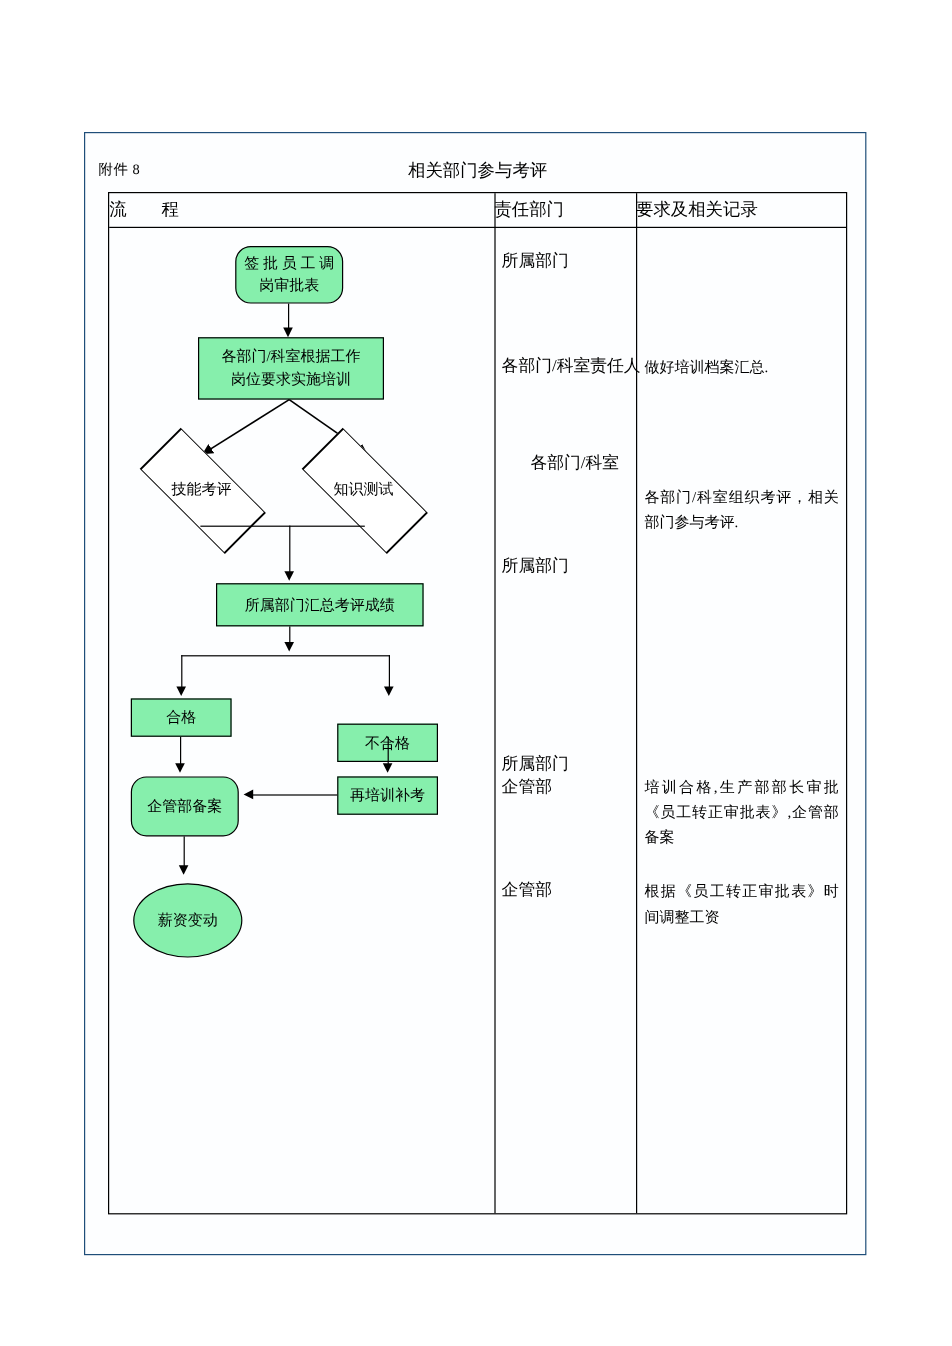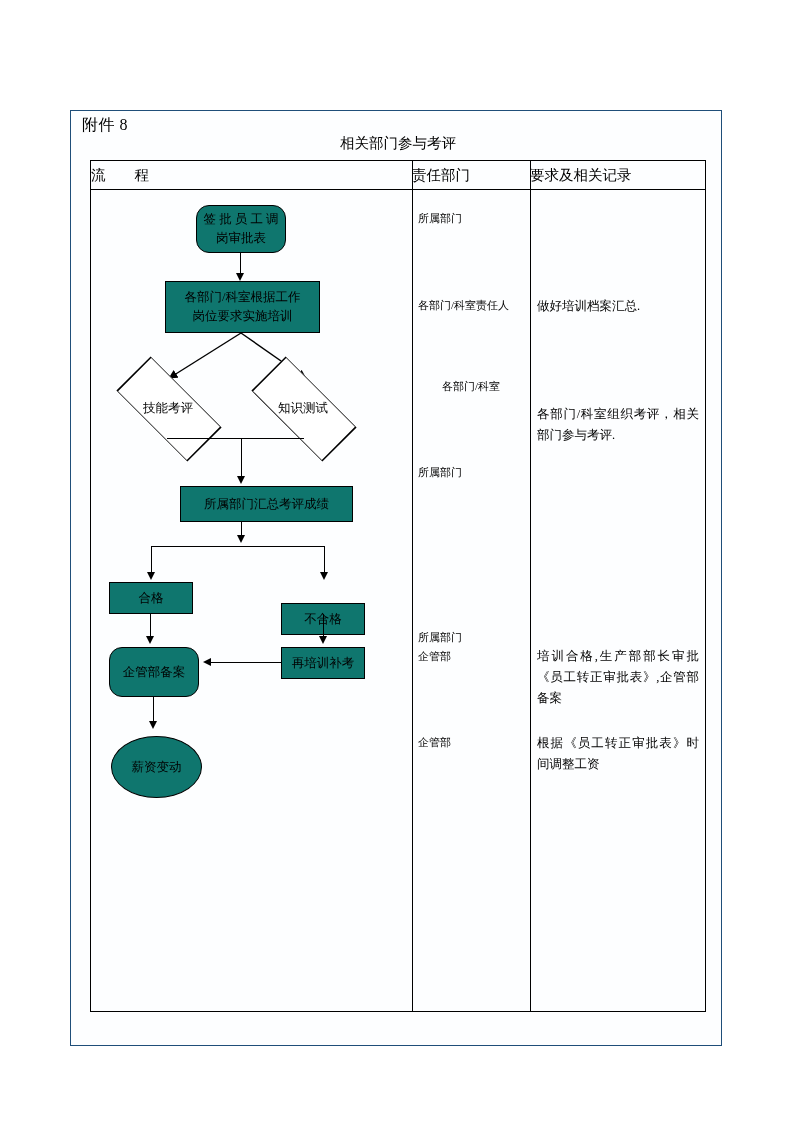--- a/index.html
+++ b/index.html
@@ -25,22 +25,22 @@
     height: 936px;
     border: 1.4px solid #1F4E79;
     box-sizing: border-box;
     background: #fdfeff;
   }
 
   
   #attachment-label {
     position: absolute;
     left: 82px;
-    top: 116px;
-    font-size: 16px;
+    top: 132px;
+    font-size: 12px;
     line-height: 18px;
     letter-spacing: 0.5px;
   }
 
   
   #doc-title {
     position: absolute;
     left: 90px;
     top: 133px;
     width: 616px;
@@ -83,21 +83,21 @@
     font-size: 14.5px;
   }
   #col-header-process { left: 0;     width: 321px; }
   #col-header-dept    { left: 321px; width: 118px; }
   #col-header-req     { left: 439px; width: 175px; }
 
   
   .dept-cell {
     position: absolute;
     left: 327px;
-    font-size: 11px;
+    font-size: 14px;
     line-height: 19px;
     white-space: pre-line;
   }
   #dept-1 { top: 48px; }
   #dept-2 { top: 135px; }
   #dept-3 { top: 216px; margin-left: 24px; }
   #dept-4 { top: 302px; }
   #dept-5 { top: 467px; }
   #dept-6 { top: 572px; }
 
@@ -119,21 +119,21 @@
   .shape {
     position: absolute;
     box-sizing: border-box;
     display: flex;
     align-items: center;
     justify-content: center;
     text-align: center;
     font-size: 12.5px;
     line-height: 19px;
     color: #000;
-    background: #0f766e;
+    background: #86efac;
   }
   .shape.rect        { border: 1.2px solid #000; }
   .shape.round-rect  { border: 1.2px solid #000; border-radius: 13px; }
   .shape.ellipse     { border: 1.2px solid #000; border-radius: 50%; }
   .shape-label { display: block; white-space: pre-line; }
 
   
   #shape-approval   { left: 105px; top:  44px; width: 90px;  height: 48px; }
   #shape-training   { left:  74px; top: 120px; width: 155px; height: 52px; }
   #shape-summary    { left:  65px; top: 325px; width: 173px; height: 36px; margin-left: 24px; }

